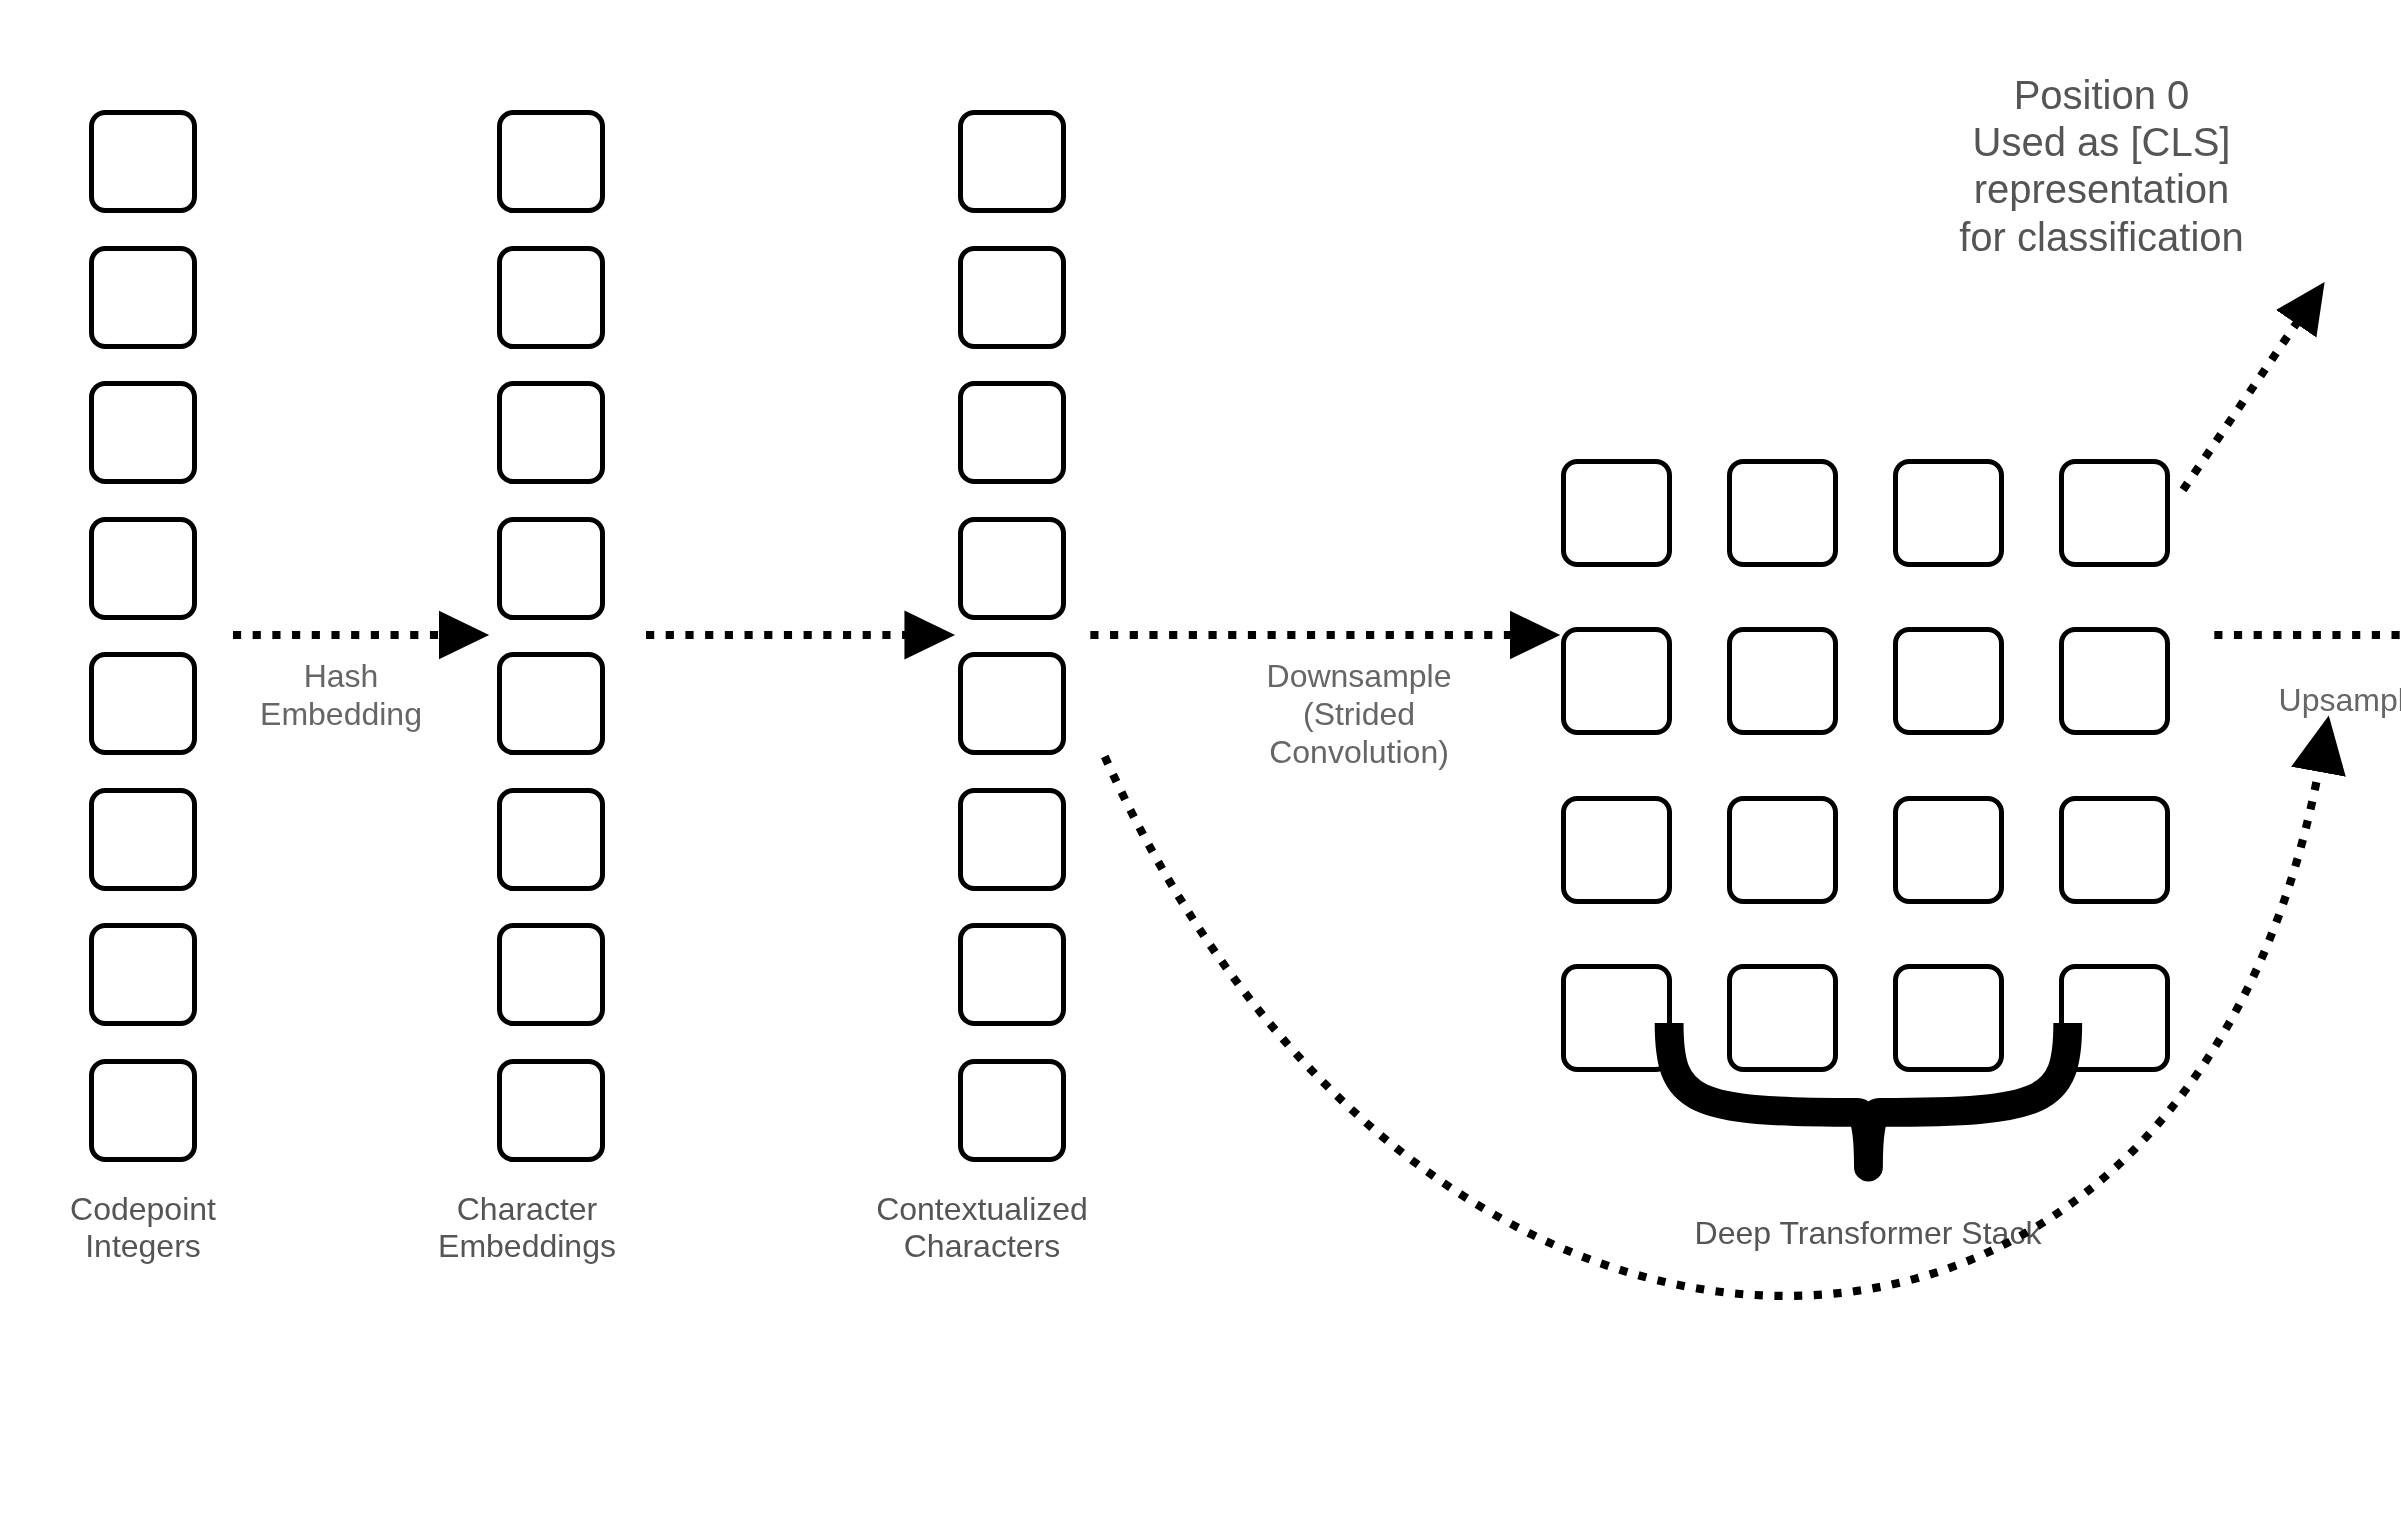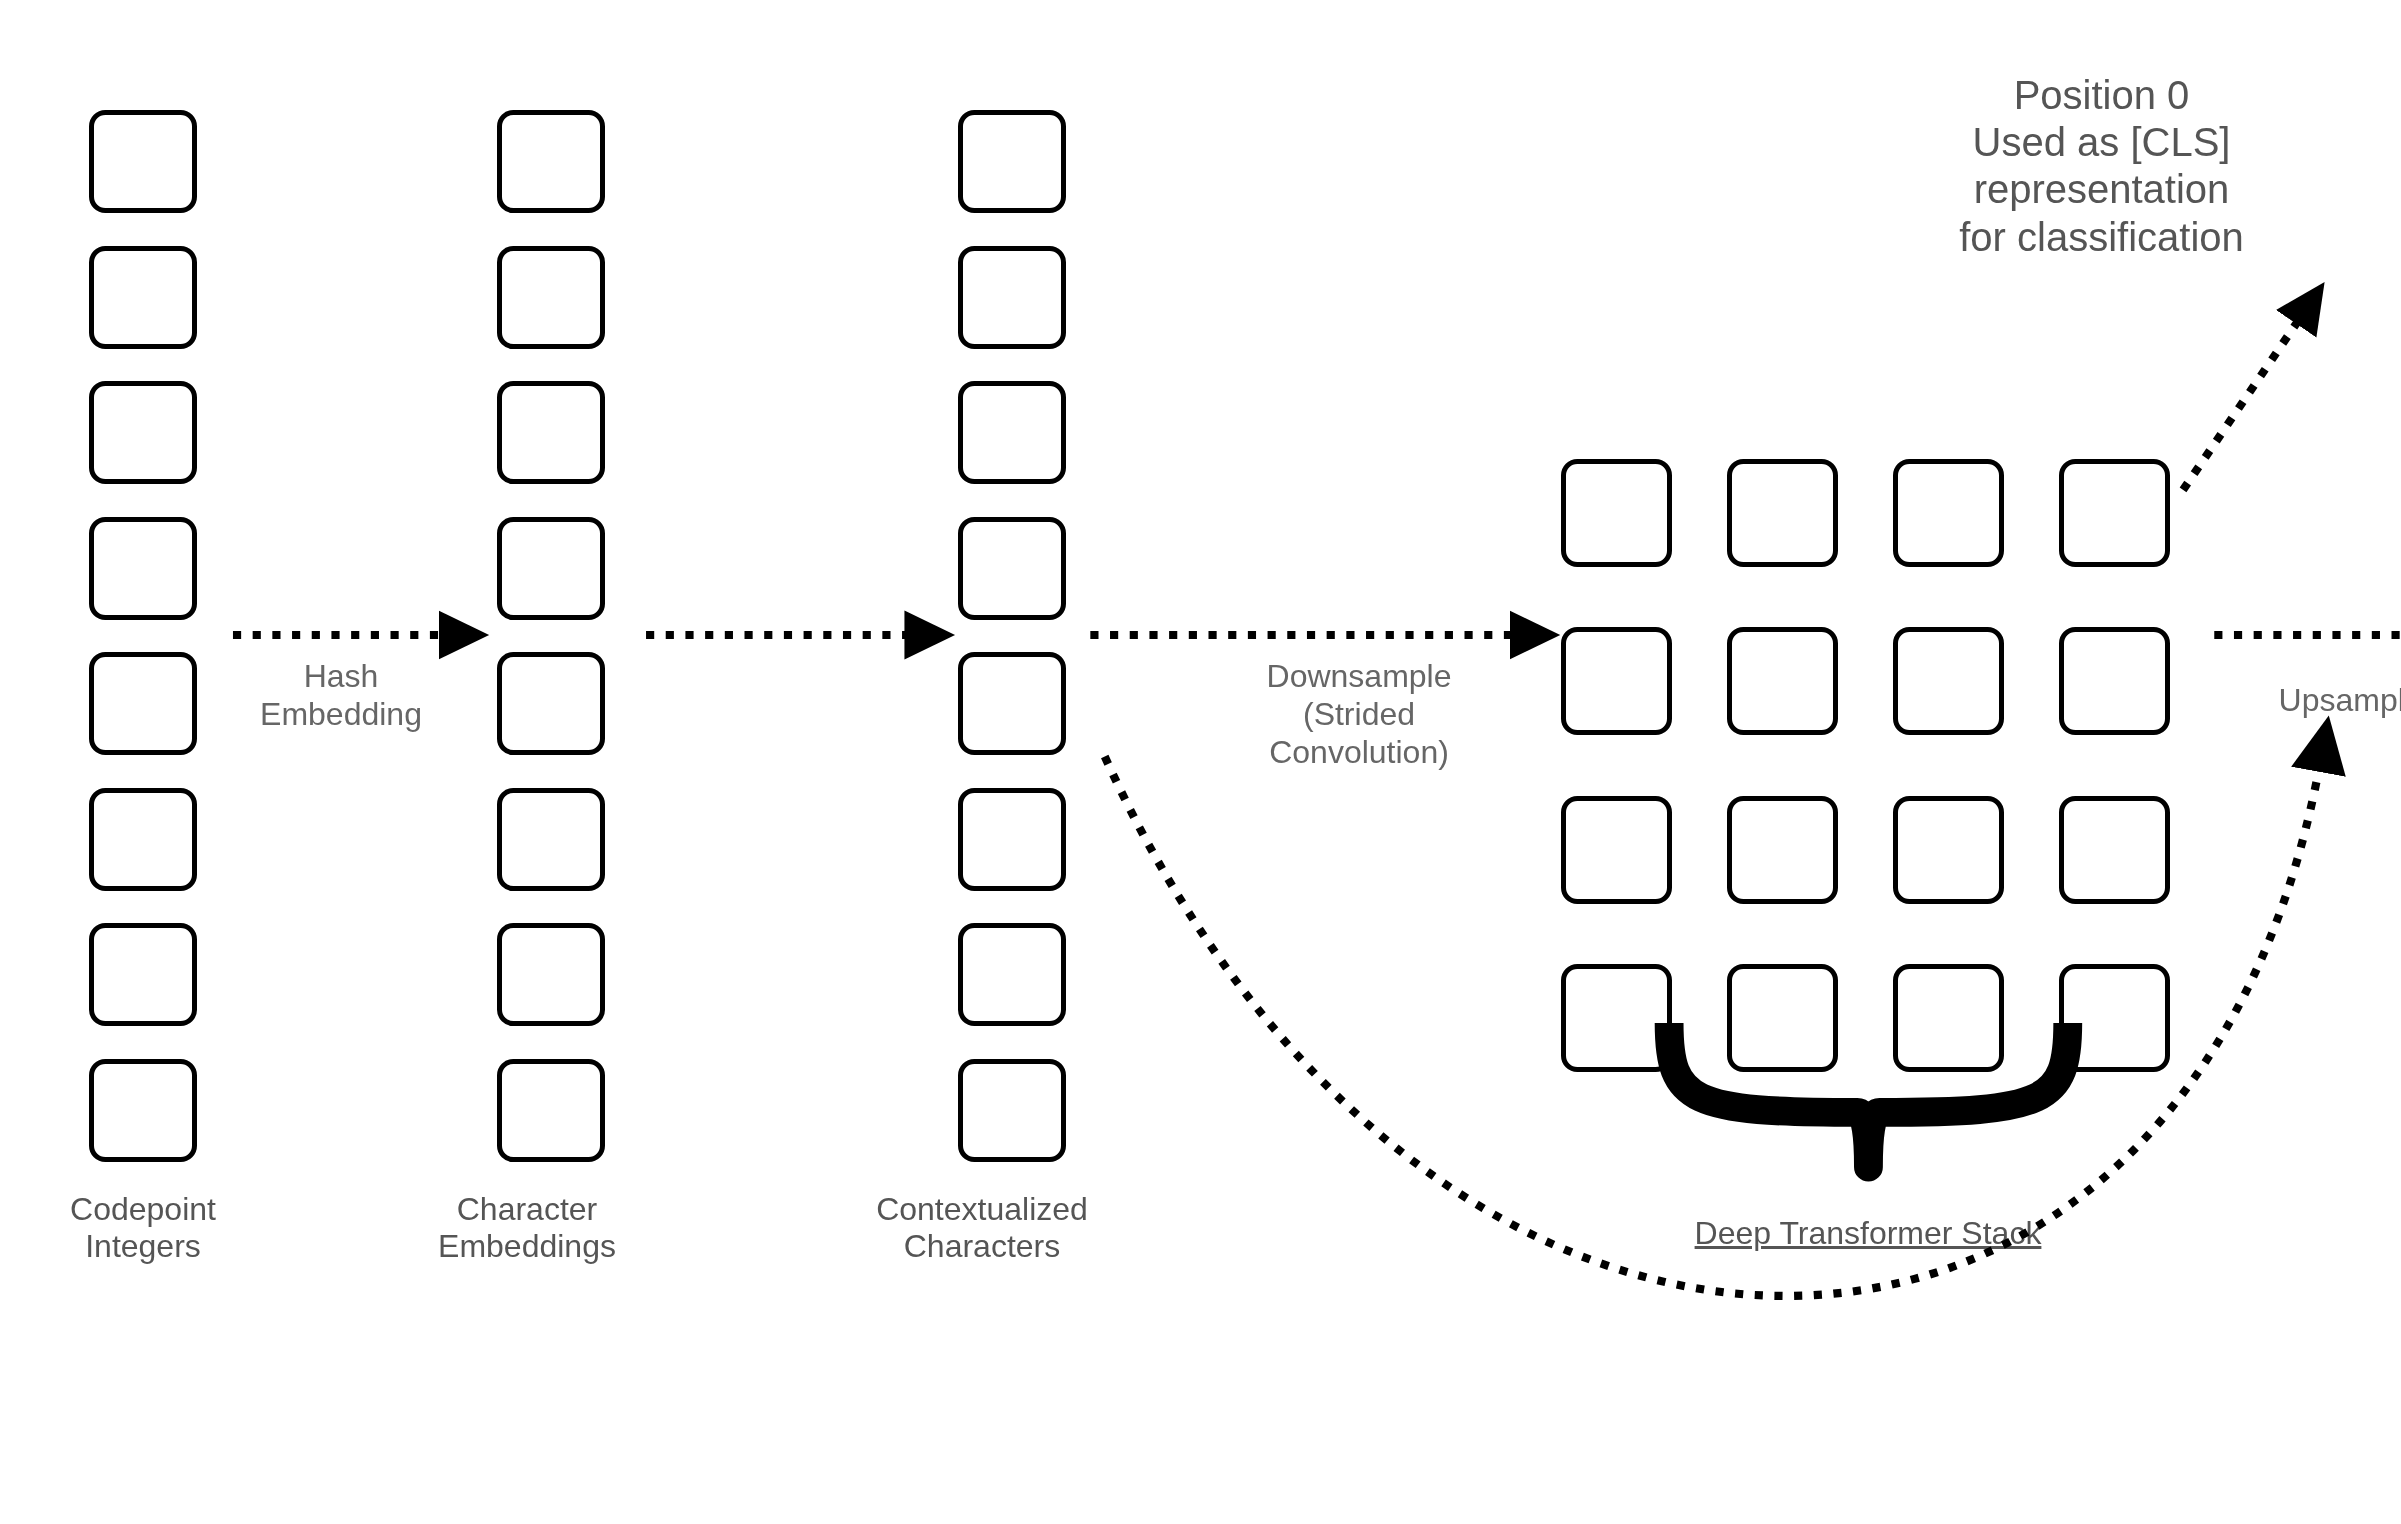--- a/index.html
+++ b/index.html
@@ -69,21 +69,21 @@
       <div class="cell" style="left: 2059px; top: 964px; width: 111px; height: 108px;"></div>
     </div>
 
   <div class="lbl" id="cap0" style="left: 0px; top: 1191px; width: 286px;">Codepoint
 Integers</div>
   <div class="lbl" id="cap1" style="left: 384px; top: 1191px; width: 286px;">Character
 Embeddings</div>
   <div class="lbl" id="cap2" style="left: 791px; top: 1191px; width: 382px;">Contextualized
 Characters</div>
 
-  <div class="lbl" id="capg" style="left: 1503px; top: 1215px; width: 730px; text-decoration: underline;">Deep Transformer Stack</div>
+  <div class="lbl" id="capg" style="left: 1503px; top: 1215px; width: 730px;">Deep Transformer Stack</div>
 
   <div class="arrlbl" id="al0" style="left: 173px; top: 658px; width: 336px;">Hash
 Embedding</div>
   <div class="arrlbl" id="al2" style="left: 1143px; top: 658px; width: 432px;">Downsample
 (Strided
 Convolution)</div>
   <div class="arrlbl" id="al3" style="left: 2195px; top: 682px; width: 336px;">Upsampling</div>
 
   <div class="toplbl" id="cls" style="left: 1919px; top: 72px; width: 365px;">Position 0
 Used as [CLS]

